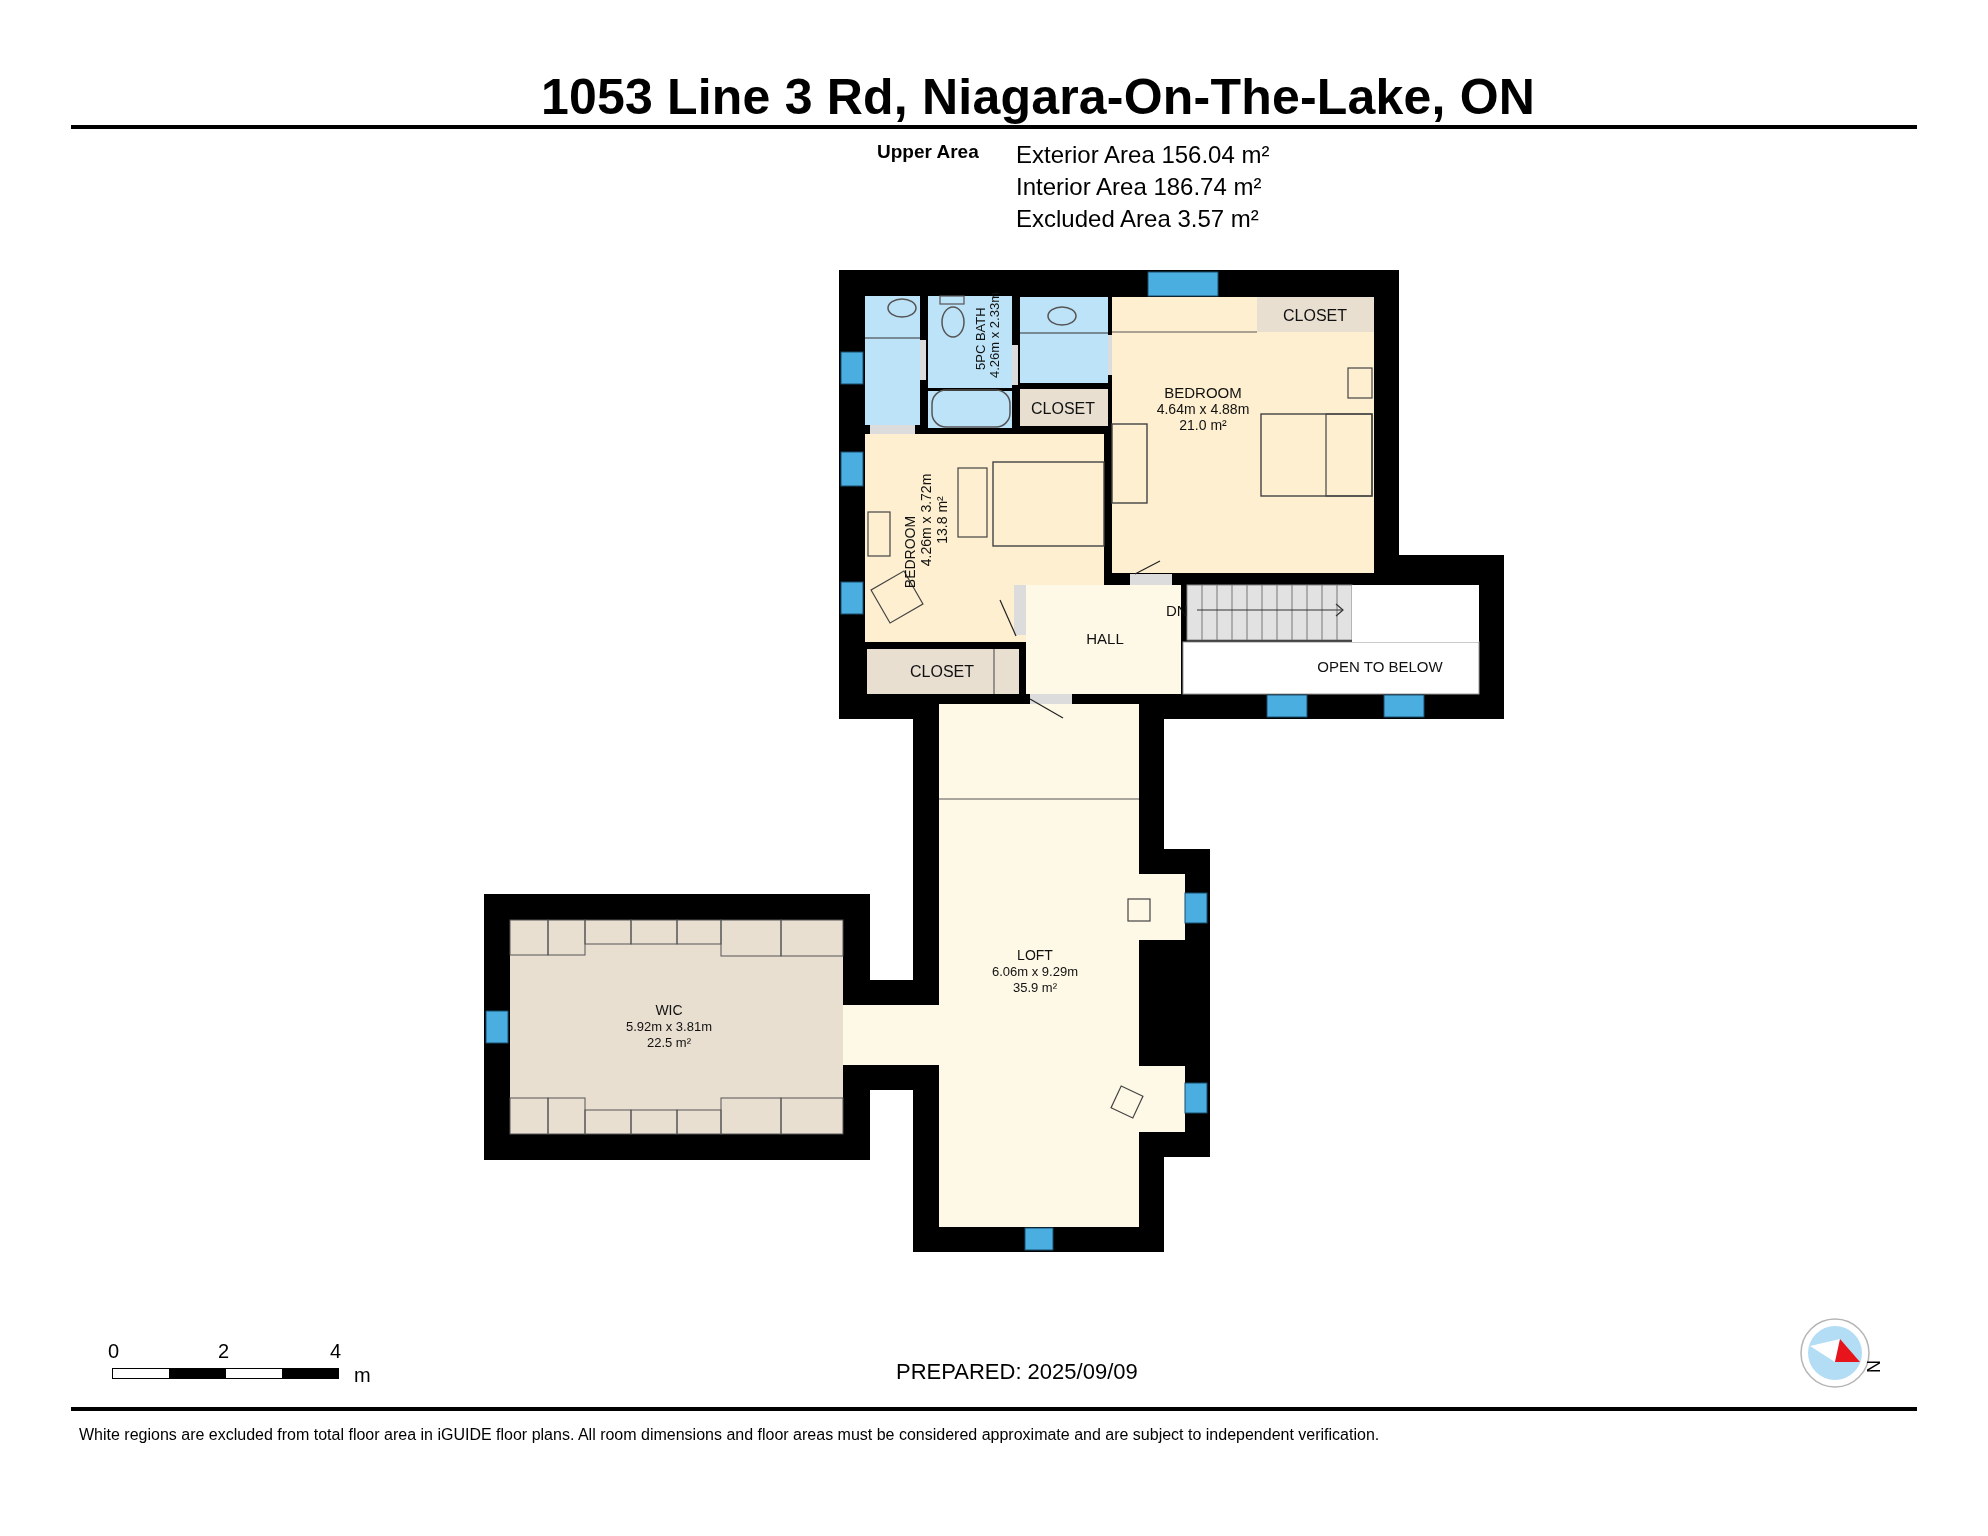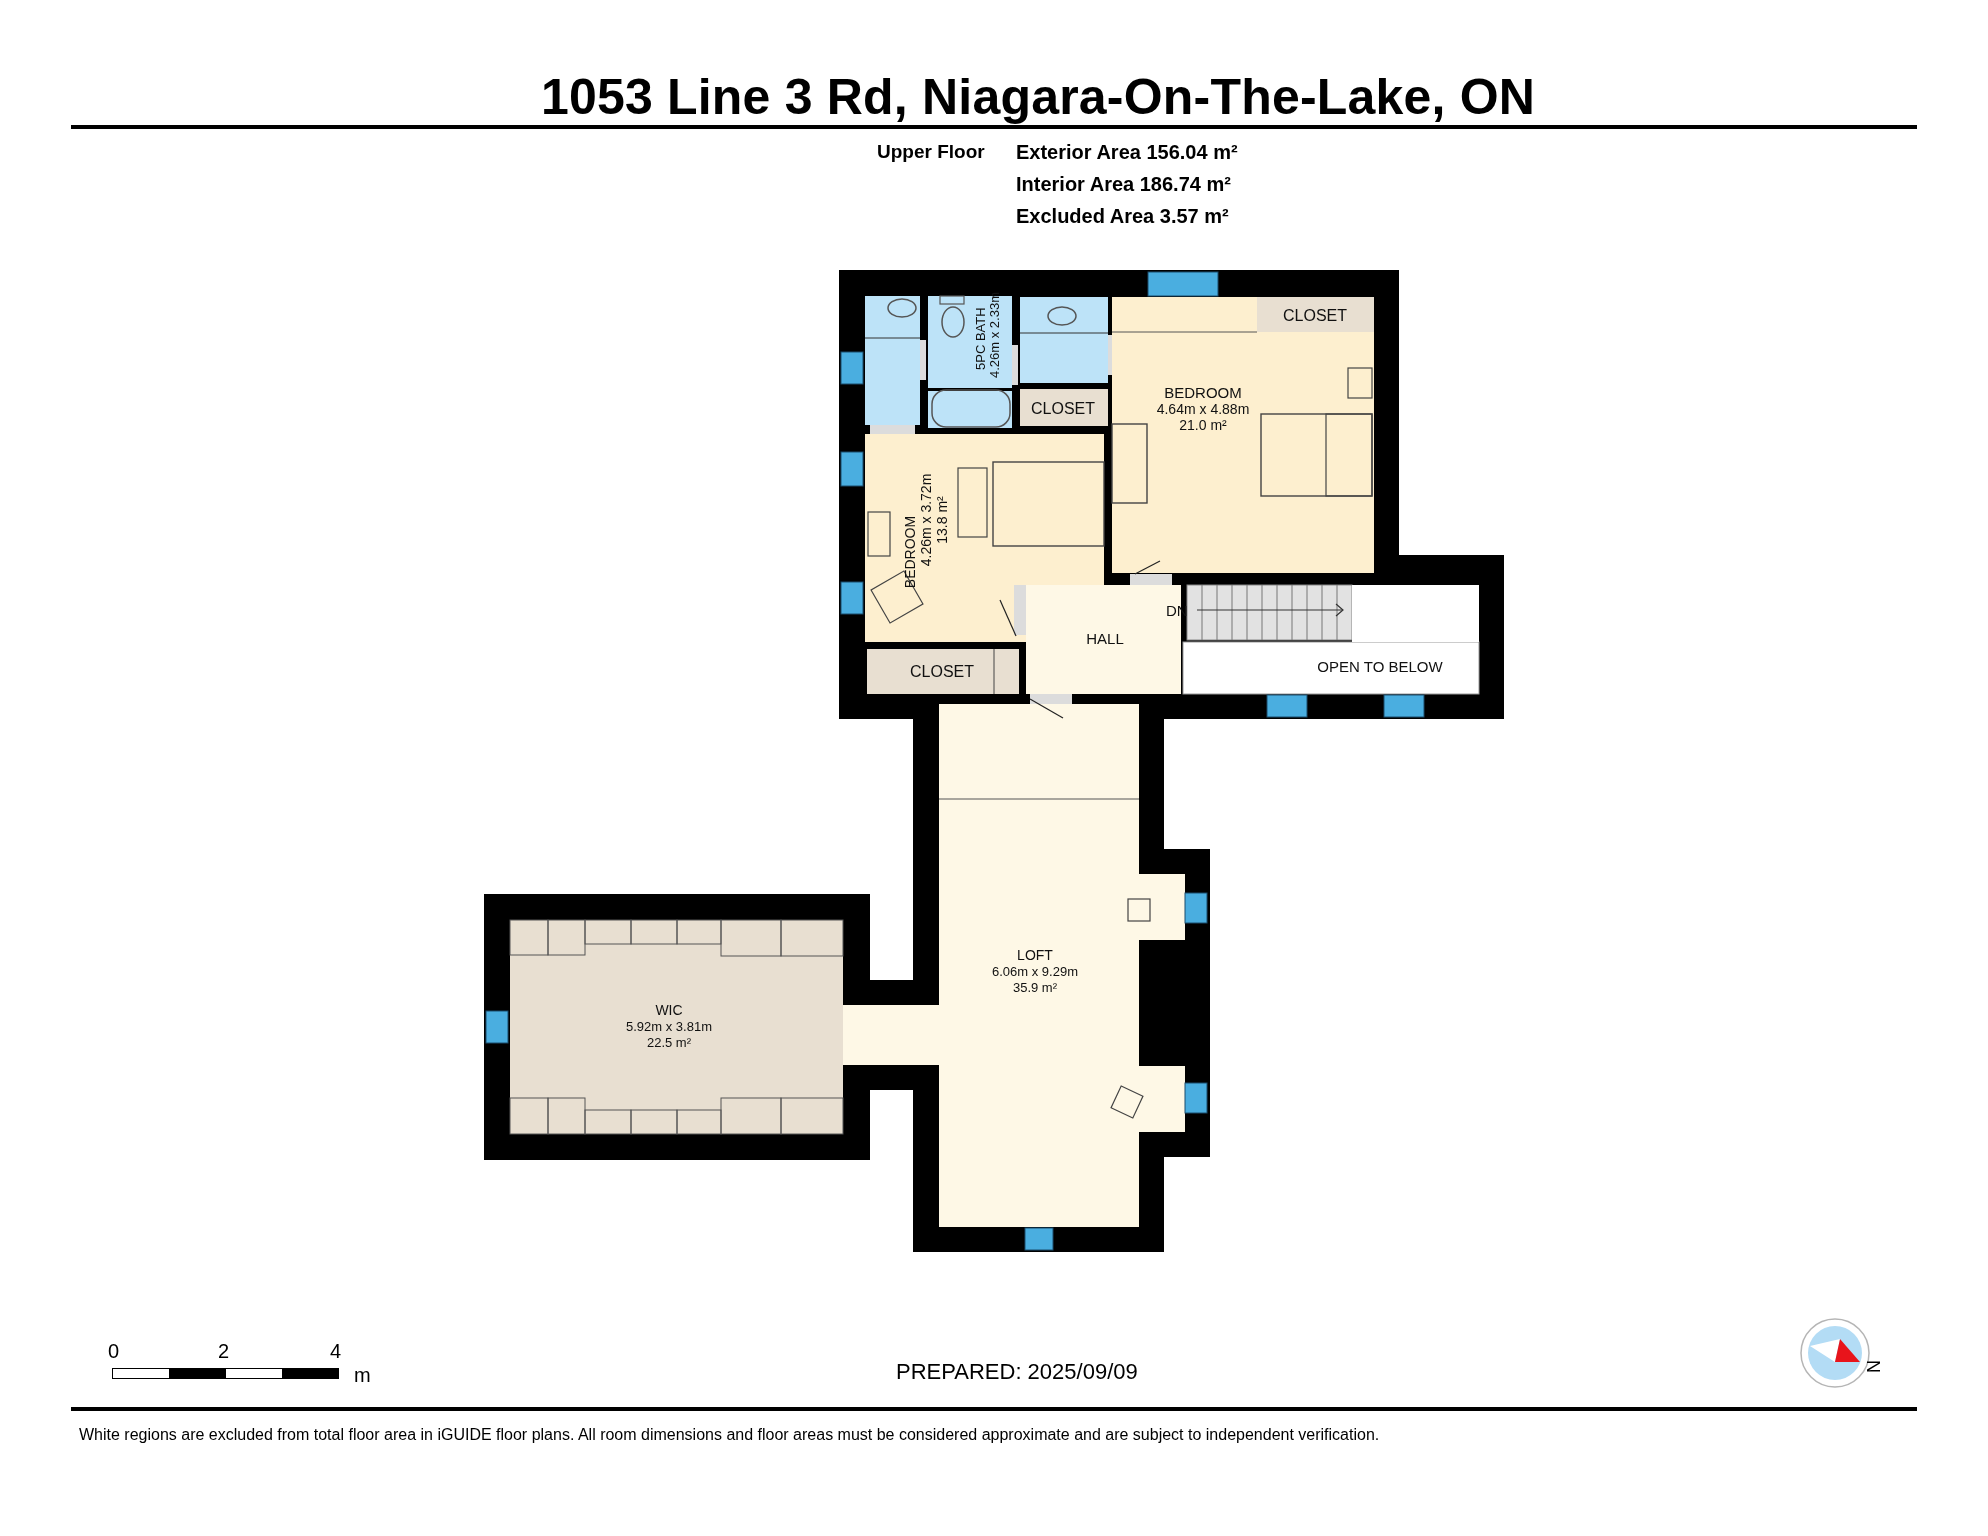--- a/index.html
+++ b/index.html
@@ -3,35 +3,35 @@
 <meta charset="utf-8">
 <style>
   html,body{margin:0;padding:0;background:#fff;}
   body{width:1988px;height:1536px;position:relative;overflow:hidden;font-family:"Liberation Sans",sans-serif;color:#000;}
   .abs{position:absolute;}
   #title{left:0;width:1988px;top:68px;text-align:center;font-size:50px;font-weight:bold;letter-spacing:0.2px;padding-left:44px;}
   .rule{position:absolute;left:71px;width:1846px;background:#000;}
   #rule-top{top:125px;height:4px;}
   #rule-bottom{top:1407px;height:4px;}
   #floor-label{left:877px;top:141px;font-size:19px;font-weight:bold;}
-  .area-line{left:1016px;font-size:20px;font-weight:bold;}
+  .area-line{left:1016px;font-size:24px;}
   #plan{position:absolute;left:0;top:0;}
   .rt{font-family:"Liberation Sans",sans-serif;fill:#111;}
   #prepared{left:896px;top:1359px;font-size:22px;}
   #disclaimer{left:79px;top:1426px;font-size:16px;text-align:center;}
   .scale-num{font-size:20px;top:1340px;}
   #scale-unit{left:354px;top:1364px;font-size:20px;}
 </style>
 </head>
 <body>
 
 <div id="title" class="abs">1053 Line 3 Rd, Niagara-On-The-Lake, ON</div>
 <div id="rule-top" class="rule"></div>
 
-<div id="floor-label" class="abs">Upper Floor</div>
+<div id="floor-label" class="abs">Upper Area</div>
 <div class="abs area-line" style="top:141px">Exterior Area 156.04 m²</div>
 <div class="abs area-line" style="top:173px">Interior Area 186.74 m²</div>
 <div class="abs area-line" style="top:205px">Excluded Area 3.57 m²</div>
 
 <svg id="plan" width="1988" height="1536" viewBox="0 0 1988 1536">
 
   <g fill="#000">
     <rect x="839" y="270" width="560" height="449"></rect>
     <rect x="1399" y="555" width="105" height="164"></rect>
     <rect x="913" y="702" width="251" height="550"></rect>

